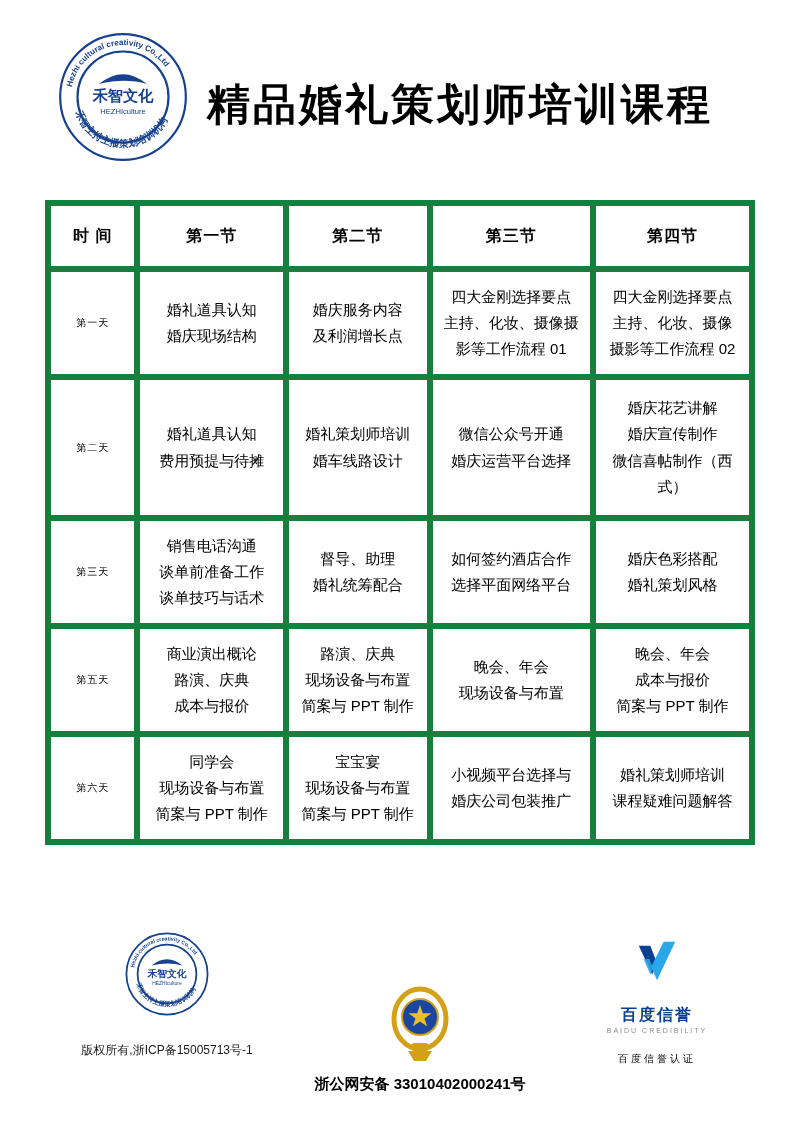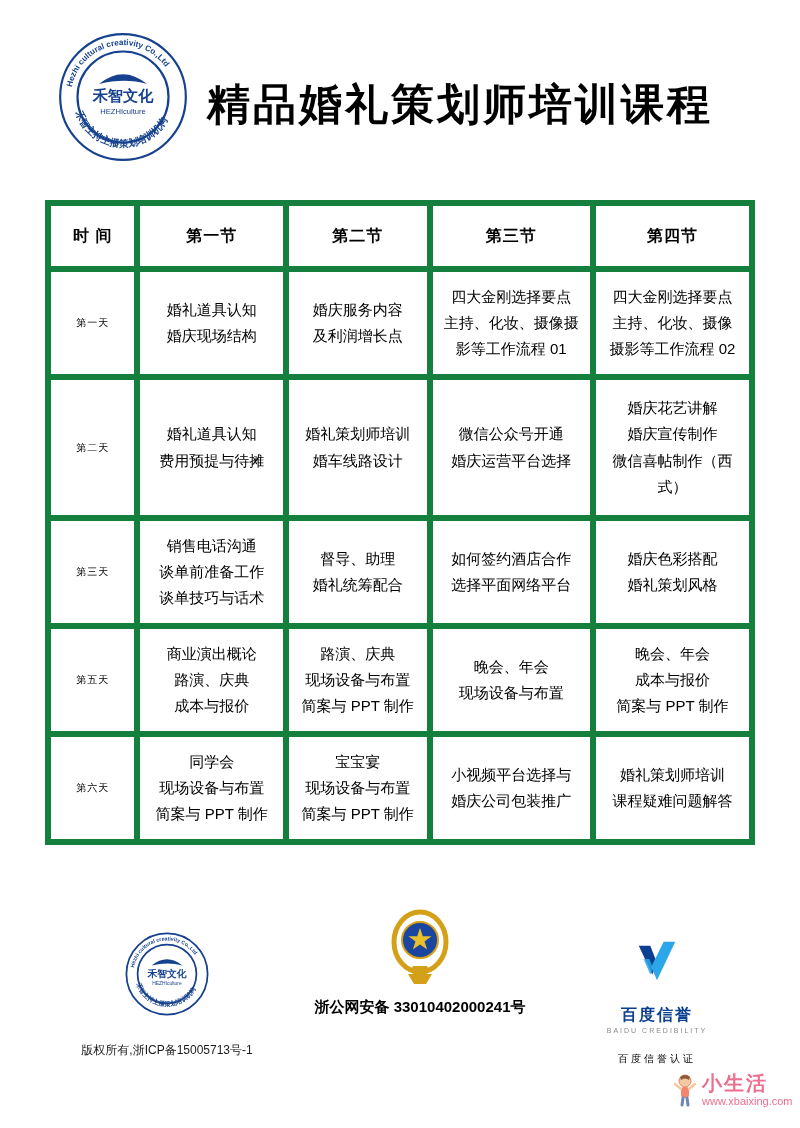--- a/index.html
+++ b/index.html
@@ -61,21 +61,21 @@
   .col-time  { width: 12.7%; }
   .col-s1    { width: 21.1%; }
   .col-s2    { width: 20.4%; }
   .col-s3    { width: 23.2%; }
   .col-s4    { width: 22.6%; }
   td.time-cell { font-size: 10px; letter-spacing: 1px; }
 
   
   .footer-block { position: absolute; text-align: center; }
   .footer-left   { left: 62px;  top: 932px; width: 210px; }
-  .footer-center { left: 300px; top: 908px; width: 240px; }
+  .footer-center { left: 300px; top: 985px; width: 240px; }
   .footer-right  { left: 572px; top: 938px; width: 170px; }
 
   .logo-bottom { width: 84px; height: 84px; display: inline-block; }
   .copyright-text {
     margin-top: 22px;
     font-size: 12px;
     color: #1a1a1a;
   }
   .police-badge { width: 64px; height: 80px; display: inline-block; }
   .police-text {
@@ -257,31 +257,14 @@
         <polygon points="5,8 17,8 24,26 19,38" fill="#0b3f8f"></polygon>
         <polygon points="43,4 24,44 18,30 31,4" fill="#2aa7e8"></polygon>
         <polygon points="10,22 16,22 20,32 17,38" fill="#2aa7e8" opacity="0.85"></polygon>
       </svg>
     </span>
     <div class="baidu-title">百度信誉</div>
     <div class="baidu-sub">BAIDU CREDIBILITY</div>
     <div class="baidu-cert">百度信誉认证</div>
   </div>
 
-  <div class="watermark">
-    <span class="wm-icon">
-      <svg viewBox="0 0 26 34" width="26" height="34" aria-hidden="true">
-        <circle cx="13" cy="8" r="6" fill="#f7c8a0" stroke="#d98c5f" stroke-width="1"></circle>
-        <path d="M 8,4 Q 13,0 18,4 L 17,7 Q 13,4 9,7 Z" fill="#8a5a3b"></path>
-        <rect x="9" y="14" width="8" height="11" rx="3" fill="#f0876d"></rect>
-        <line x1="9" y1="16" x2="3" y2="11" stroke="#f7c8a0" stroke-width="2.5" stroke-linecap="round"></line>
-        <line x1="17" y1="16" x2="23" y2="11" stroke="#f7c8a0" stroke-width="2.5" stroke-linecap="round"></line>
-        <line x1="11" y1="25" x2="10" y2="32" stroke="#6d88b5" stroke-width="3" stroke-linecap="round"></line>
-        <line x1="15" y1="25" x2="16" y2="32" stroke="#6d88b5" stroke-width="3" stroke-linecap="round"></line>
-      </svg>
-    </span>
-    <span class="wm-text">
-      <span class="wm-title">小生活</span>
-      <span class="wm-url">www.xbaixing.com</span>
-    </span>
-  </div>
 
 </div>
 
 </body></html>

